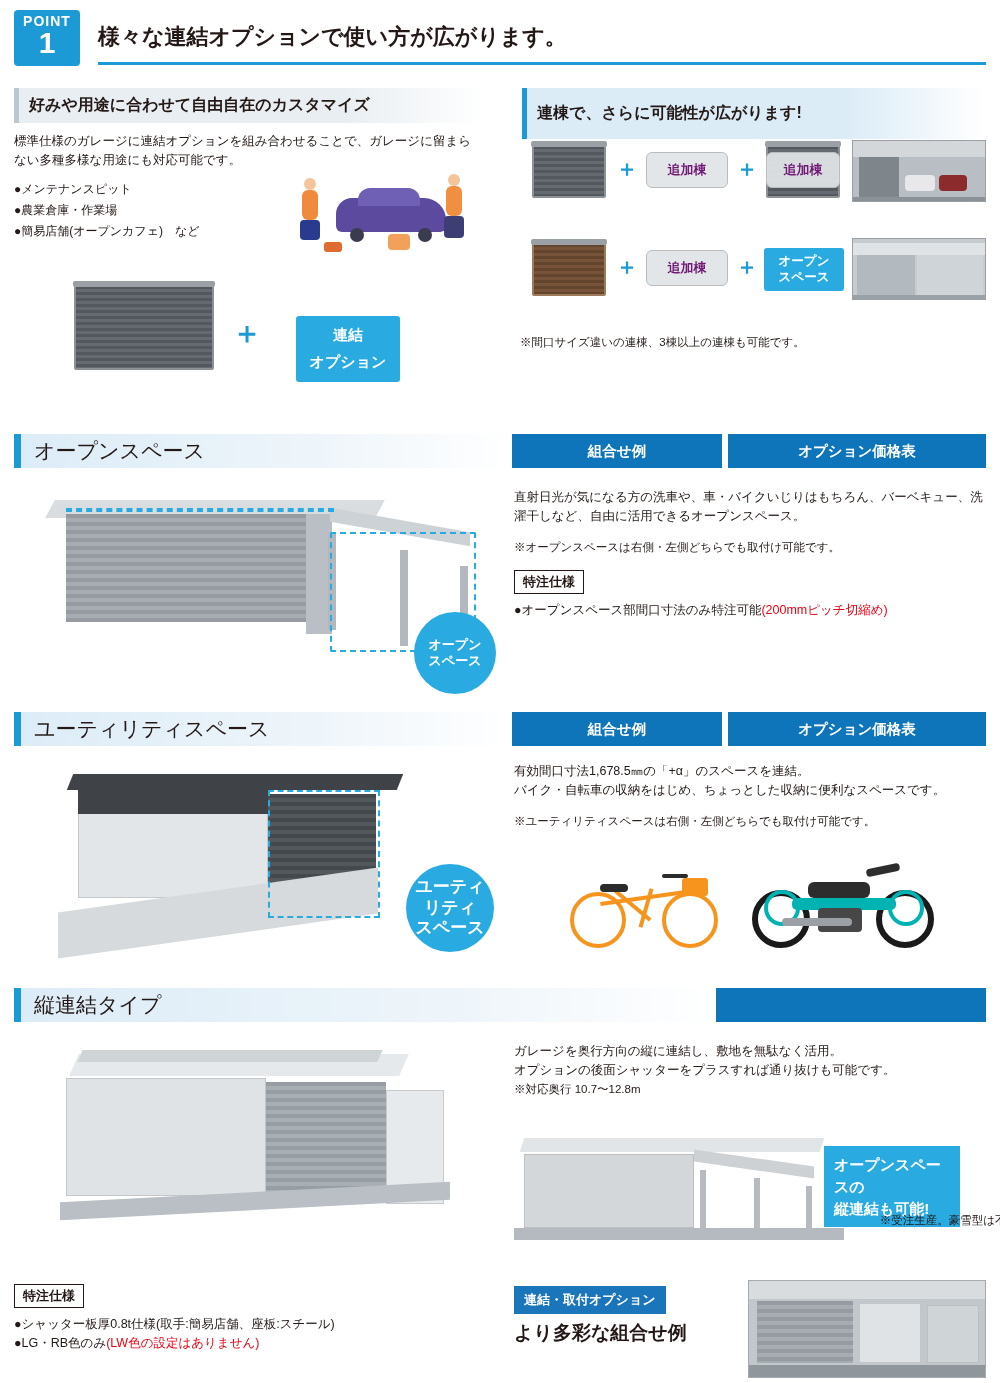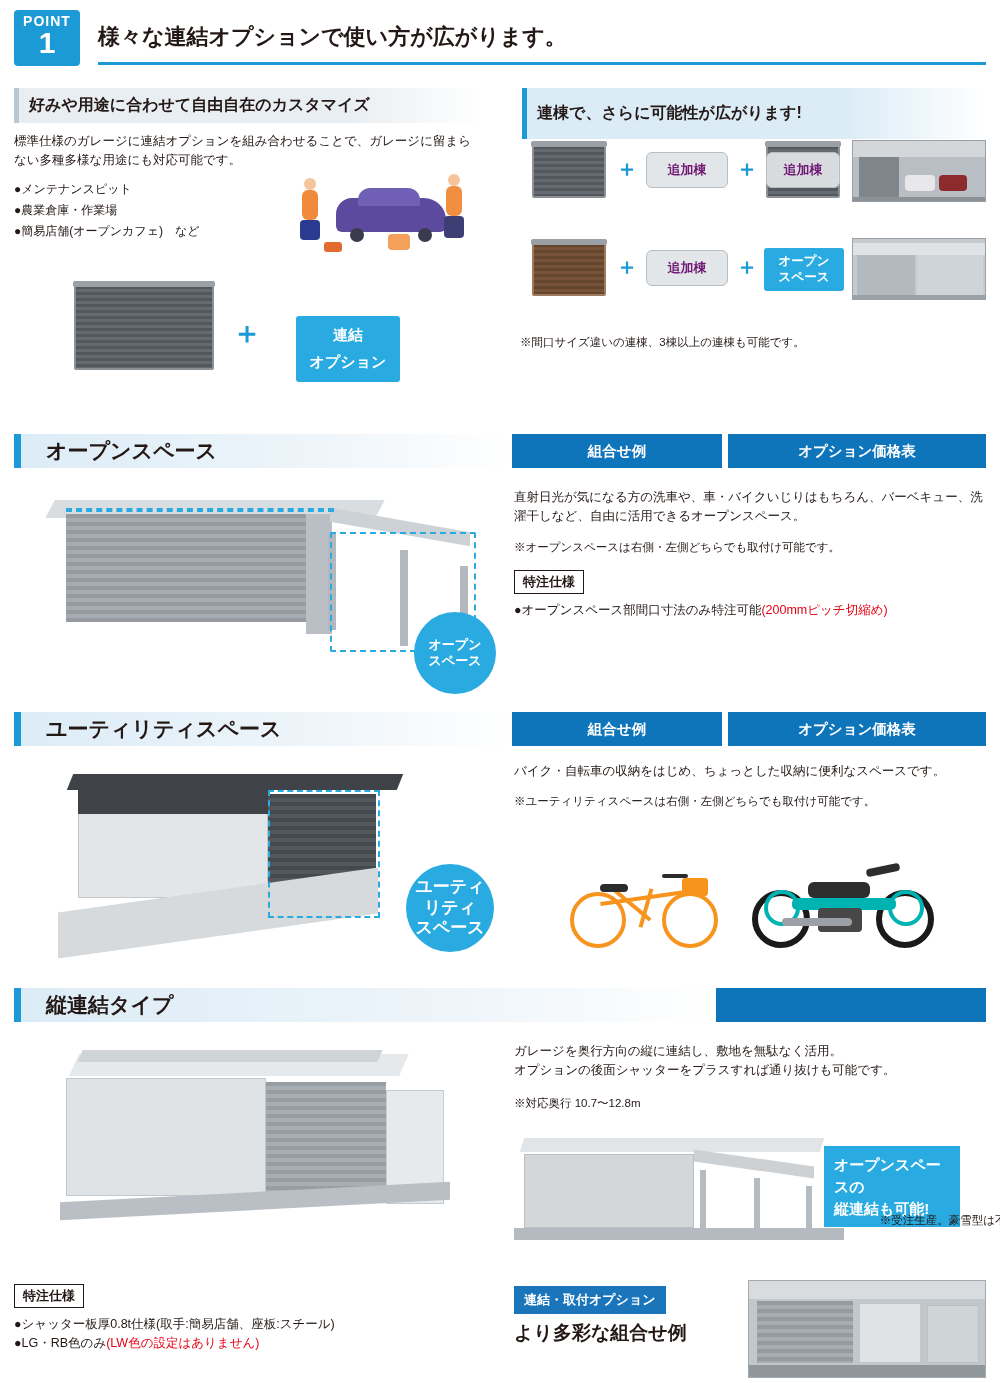--- a/index.html
+++ b/index.html
@@ -58,21 +58,21 @@
     background:#e3e6e8; border:1px solid #b9bdc0; color:#701a75; font-weight:bold;
     text-align:center; font-size:13px; padding:12px 0; border-radius:6px;
   }
   .note-small { font-size:11.5px; line-height:1.5; }
 
   
   .sec-bar { position:absolute; width:972px; height:34px; }
   .sec-bar .tick { position:absolute; left:0; top:0; width:7px; height:34px; background:#1c9ad6; }
   .sec-bar .sec-title {
     position:absolute; left:20px; top:0; height:34px; line-height:34px;
-    font-size:21px; font-weight:bold; color:#231815;margin-left:12px;
+    font-size:21px; font-weight:normal; color:#231815;
   }
   .sec-bar .tab-mid {
     position:absolute; left:498px; top:0; width:210px; height:34px;
     background:#0e75bb; color:#fff; font-size:14.5px; font-weight:bold;
     text-align:center; line-height:34px;
   }
   .sec-bar .tab-right {
     position:absolute; left:714px; top:0; width:258px; height:34px;
     background:#0e75bb; color:#fff; font-size:14.5px; font-weight:bold;
     text-align:center; line-height:34px;
@@ -251,20 +251,21 @@
   <div style="position:absolute;left:28px;top:130px;width:320px;height:46px;background:#d6dadd;transform:skewY(-8deg);"></div>
   <div class="dashed-blue" style="left:238px;top:30px;width:112px;height:128px;"></div>
 </div>
 <div class="circle-label" style="left:406px; top:864px; width:88px; height:88px; font-size:17px; flex-direction:column;">
   <div>ユーティ</div>
   <div>リティ</div>
   <div>スペース</div>
 </div>
 
 <div style="position:absolute;left:514px;top:762px;width:472px;">
+  <div class="body-text" style="margin-top:0;">有効間口寸法1,678.5㎜の「+α」のスペースを連結。</div>
   <div class="body-text" style="margin-top:0;">バイク・自転車の収納をはじめ、ちょっとした収納に便利なスペースです。</div>
   <div class="note-small" style="margin-top:12px;">※ユーティリティスペースは右側・左側どちらでも取付け可能です。</div>
 </div>
 
 <div class="scene" style="left:566px;top:862px;width:170px;height:90px;">
   <div style="position:absolute;left:4px;top:30px;width:56px;height:56px;border:4px solid #f7941d;border-radius:50%;"></div>
   <div style="position:absolute;left:96px;top:30px;width:56px;height:56px;border:4px solid #f7941d;border-radius:50%;"></div>
   <div style="position:absolute;left:34px;top:34px;width:86px;height:4px;background:#f7941d;transform:rotate(-8deg);"></div>
   <div style="position:absolute;left:40px;top:40px;width:50px;height:4px;background:#f7941d;transform:rotate(40deg);"></div>
   <div style="position:absolute;left:78px;top:26px;width:4px;height:40px;background:#f7941d;transform:rotate(16deg);"></div>
@@ -296,21 +297,21 @@
   <div style="position:absolute;left:40px;top:16px;width:300px;height:12px;background:#cfd4d7;transform:skewX(-24deg);"></div>
   <div style="position:absolute;left:26px;top:44px;width:200px;height:118px;background:#dfe3e6;border:1px solid #c3c7ca;"></div>
   <div style="position:absolute;left:226px;top:48px;width:120px;height:120px;background:#9ba2a8;background-image:repeating-linear-gradient(to bottom,#969da3 0 4px,#a7aeb4 4px 8px);"></div>
   <div style="position:absolute;left:346px;top:56px;width:58px;height:114px;background:#e7eaec;border:1px solid #c7cbce;"></div>
   <div style="position:absolute;left:20px;top:158px;width:390px;height:18px;background:#b9bfc4;transform:skewY(-3deg);"></div>
 </div>
 
 <div style="position:absolute;left:514px;top:1042px;width:472px;">
   <div class="body-text" style="margin-top:0;">ガレージを奥行方向の縦に連結し、敷地を無駄なく活用。</div>
   <div class="body-text" style="margin-top:0;">オプションの後面シャッターをプラスすれば通り抜けも可能です。</div>
-  <div class="note-small" style="margin-top:14px;">※対応奥行 10.7〜12.8m</div>
+  <div class="note-small" style="">※対応奥行 10.7〜12.8m</div>
 </div>
 
 <div class="scene" style="left:514px;top:1128px;width:330px;height:120px;">
   <div style="position:absolute;left:8px;top:10px;width:300px;height:14px;background:#e2e5e8;transform:skewX(-18deg);"></div>
   <div style="position:absolute;left:10px;top:26px;width:170px;height:74px;background:#d3d7da;border:1px solid #bcc0c3;"></div>
   <div style="position:absolute;left:180px;top:30px;width:120px;height:12px;background:#cdd1d4;transform:skewY(8deg);"></div>
   <div style="position:absolute;left:186px;top:42px;width:6px;height:58px;background:#b6bbbf;"></div>
   <div style="position:absolute;left:240px;top:50px;width:6px;height:56px;background:#b6bbbf;"></div>
   <div style="position:absolute;left:292px;top:58px;width:6px;height:52px;background:#b6bbbf;"></div>
   <div style="position:absolute;left:0;top:100px;width:330px;height:12px;background:#b4babf;"></div>

